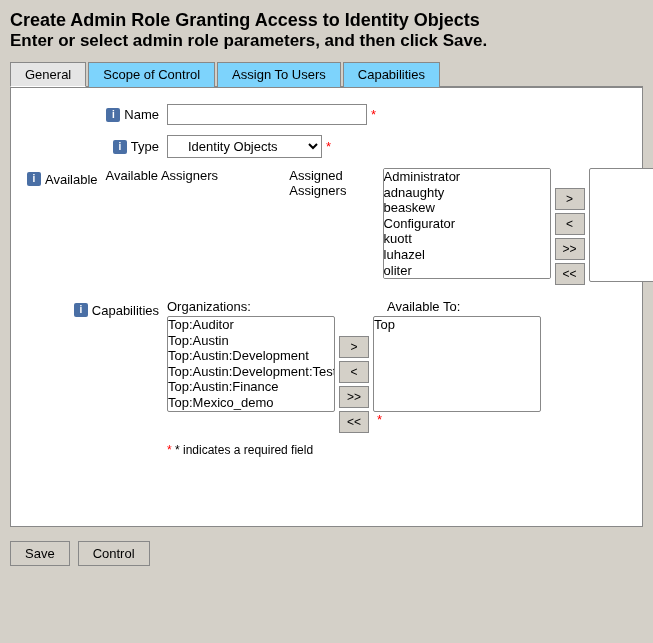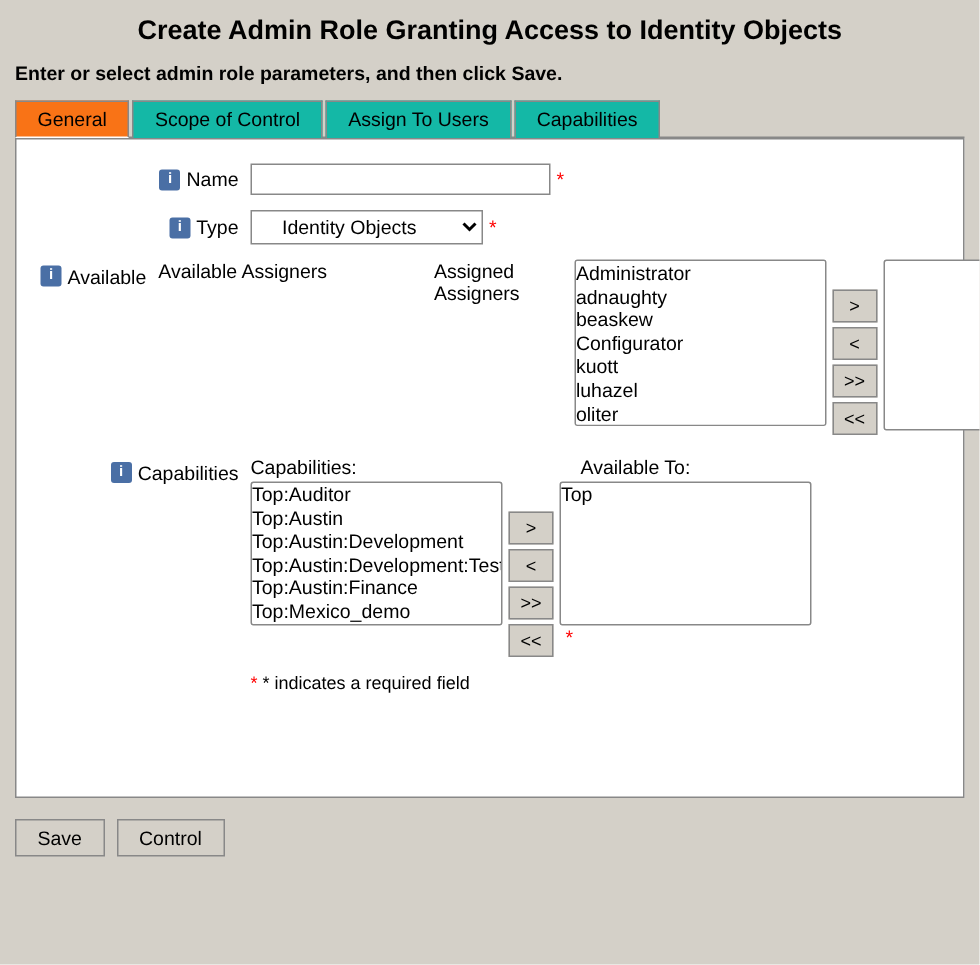--- a/index.html
+++ b/index.html
@@ -6,49 +6,47 @@
     body {
       font-family: Arial, sans-serif;
       font-size: 13px;
       background: #d4d0c8;
       color: #000;
       padding: 10px;
     }
     .page-title {
       font-size: 18px;
       font-weight: bold;
-      margin-bottom: 10px;
       color: #000;
-      text-align: center;
     }
     .subtitle {
-      font-size: 13px;
+      font-size: 17px;
       margin-bottom: 10px;
     }
     .subtitle span {
       font-weight: bold;
     }
     .tabs {
       display: flex;
       border-bottom: 1px solid #888;
       margin-bottom: 0;
     }
     .tab {
       padding: 4px 14px;
       border: 1px solid #888;
       border-bottom: none;
-      background: #14b8a6;
+      background: #7dd3fc;
       cursor: pointer;
       font-size: 13px;
       margin-right: 2px;
       position: relative;
       top: 1px;
     }
     .tab.active {
-      background: #f97316;
+      background: #e5e5e5;
       border-bottom: 1px solid #fff;
       z-index: 1;
     }
     .form-panel {
       border: 1px solid #888;
       background: #fff;
       padding: 16px;
       min-height: 440px;
     }
     .form-row {
@@ -275,21 +273,21 @@
     </div>
   </div>
 
   <div class="orgs-section">
     <div class="orgs-label">
       <span class="info-icon">i</span>
       <span>Capabilities</span>
     </div>
     <div class="orgs-content">
       <div class="orgs-headers">
-        <div style="width:168px;">Capabilities:</div>
+        <div style="width:168px;">Organizations:</div>
         <div style="width:36px;"></div>
         <div>Available To:</div>
       </div>
       <div class="two-list-row">
         <div class="available-col">
           <select multiple="" size="6" style="width:168px; font-size:13px; border:1px solid #888;">
             <option>Top:Auditor</option>
             <option>Top:Austin</option>
             <option>Top:Austin:Development</option>
             <option>Top:Austin:Development:Test</option>

